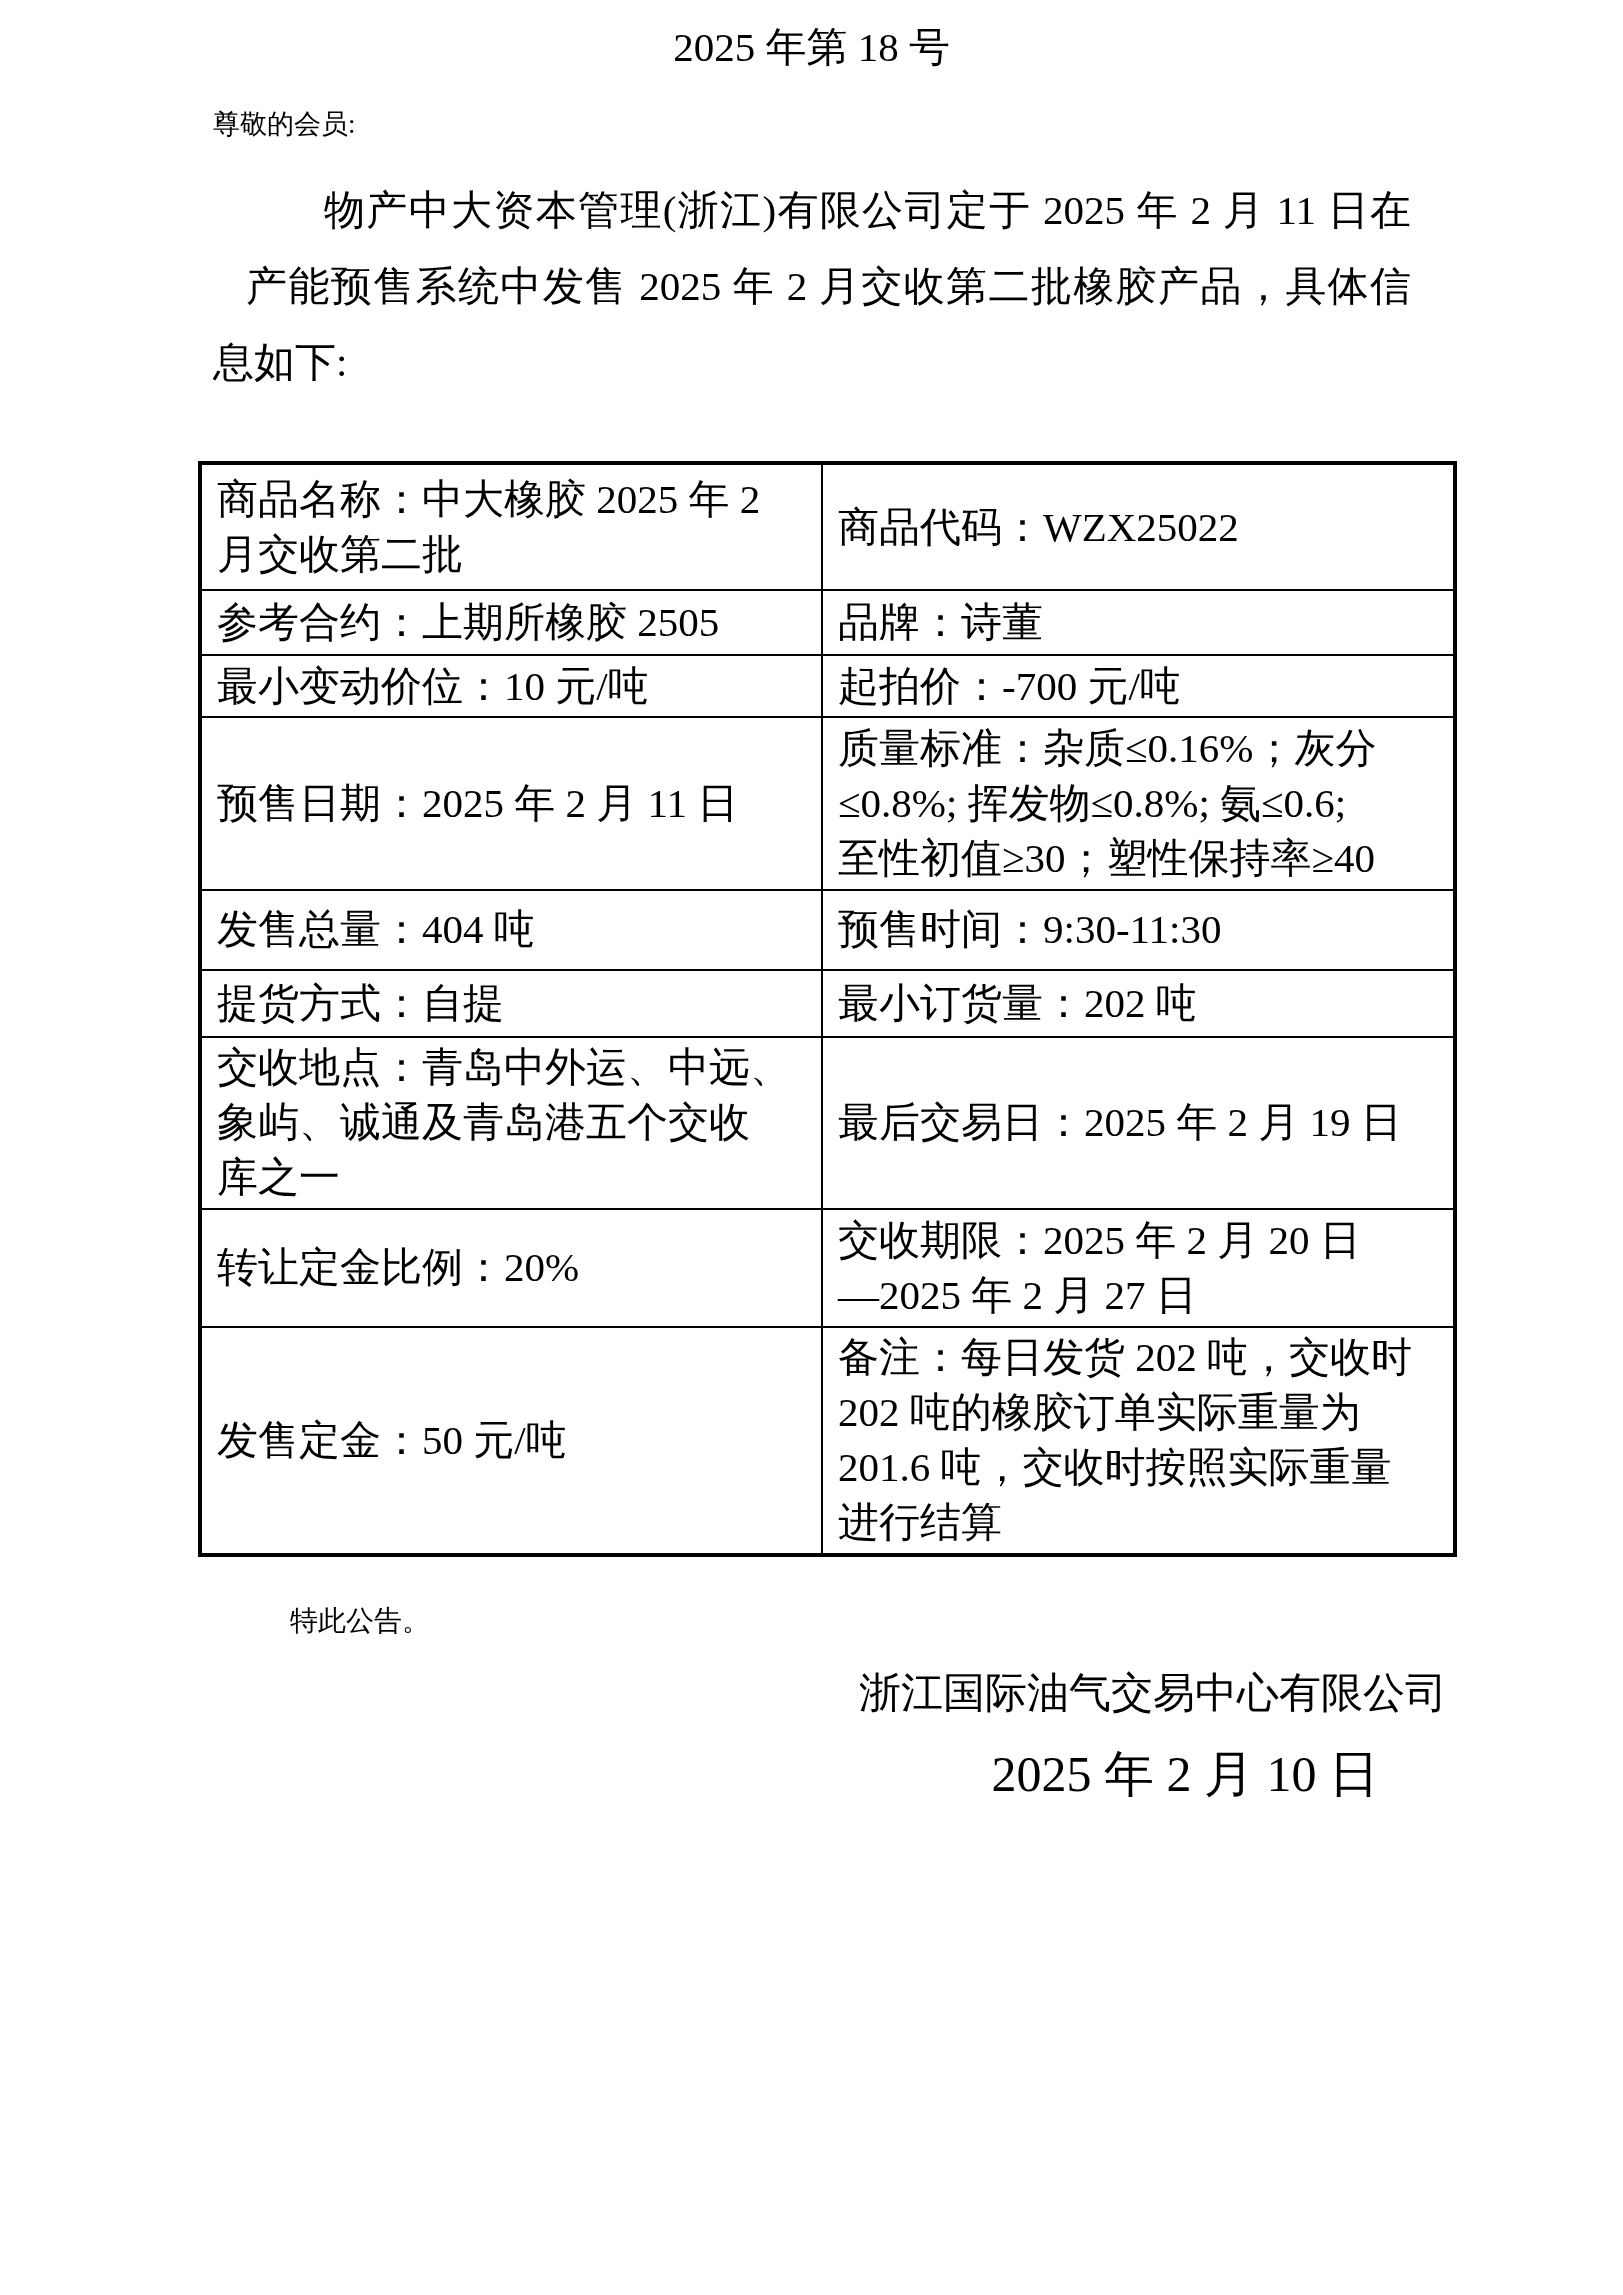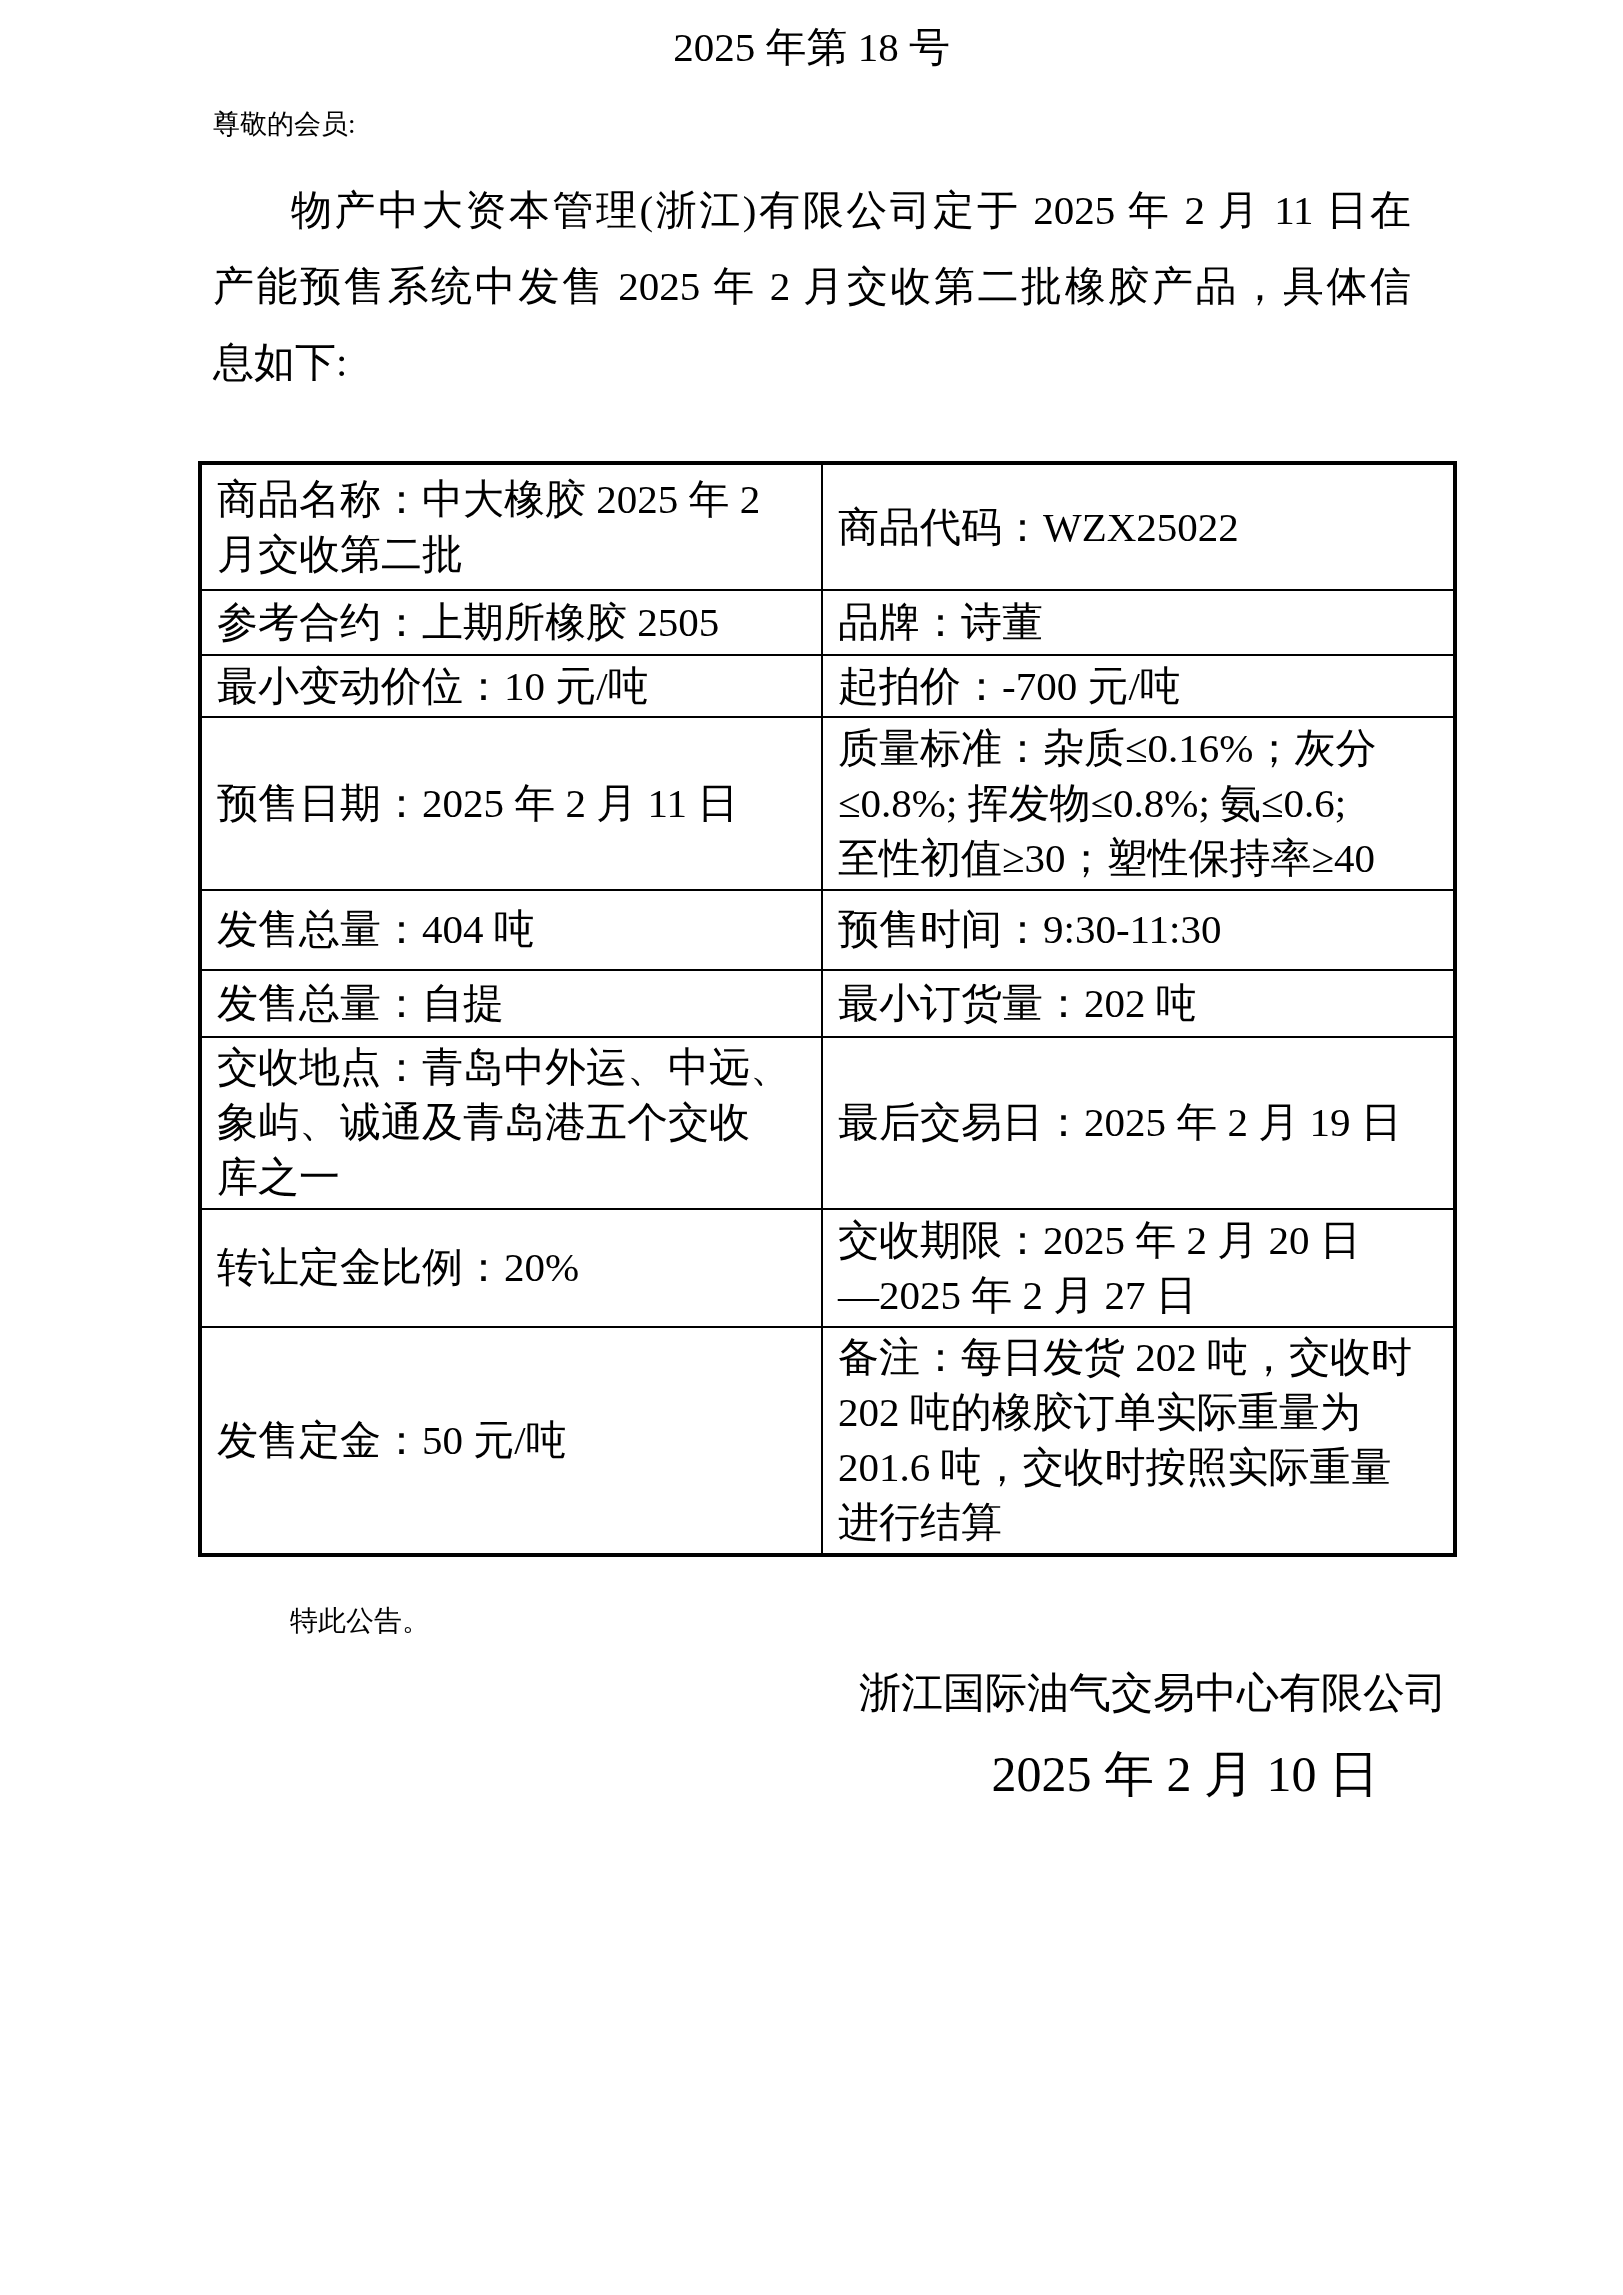--- a/index.html
+++ b/index.html
@@ -25,20 +25,21 @@
   }
   .para{
     position:absolute;left:213px;top:172px;width:1198px;
     font-size:41px;
   }
   .pline{
     height:76px;line-height:76px;
     text-align:justify;
     text-align-last:justify;
     overflow:hidden;
+    margin-left:33px;
   }
   .pline.indent{padding-left:78px;}
   .pline-last{
     height:76px;line-height:76px;
     text-align:left;white-space:pre;
   }
   table.info{
     position:absolute;left:198px;top:445px;
     width:1256px;
     border-collapse:collapse;
@@ -115,21 +116,21 @@
         <td>预售日期：2025 年 2 月 11 日</td>
         <td>质量标准：杂质≤0.16%；灰分
 ≤0.8%; 挥发物≤0.8%; 氨≤0.6;
 至性初值≥30；塑性保持率≥40</td>
       </tr>
       <tr class="r5">
         <td>发售总量：404 吨</td>
         <td>预售时间：9:30-11:30</td>
       </tr>
       <tr class="r6">
-        <td>发售总量：自提</td>
+        <td>提货方式：自提</td>
         <td>最小订货量：202 吨</td>
       </tr>
       <tr class="r7">
         <td>交收地点：青岛中外运、中远、
 象屿、诚通及青岛港五个交收
 库之一</td>
         <td>最后交易日：2025 年 2 月 19 日</td>
       </tr>
       <tr class="r8">
         <td>转让定金比例：20%</td>

